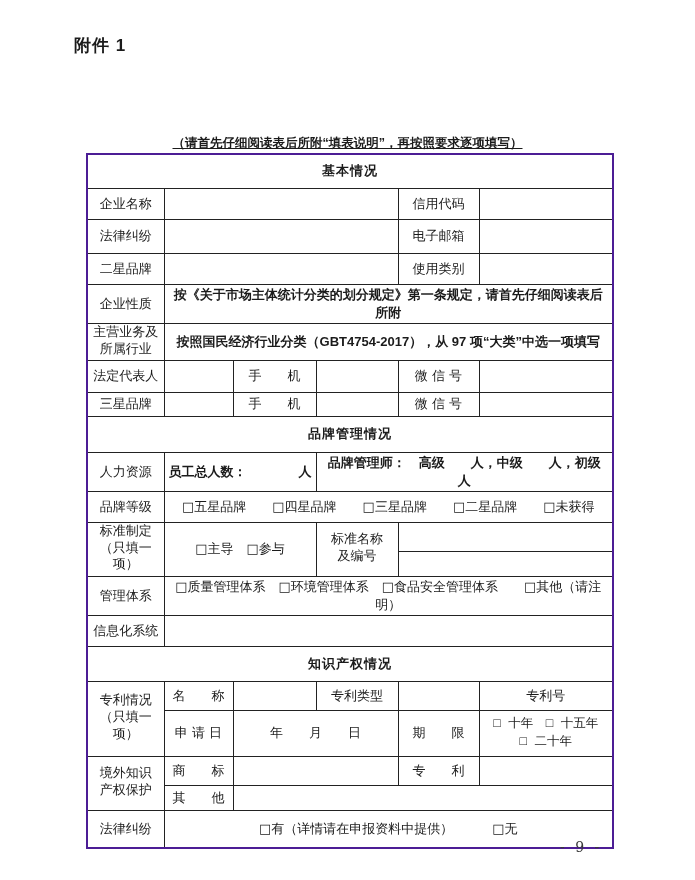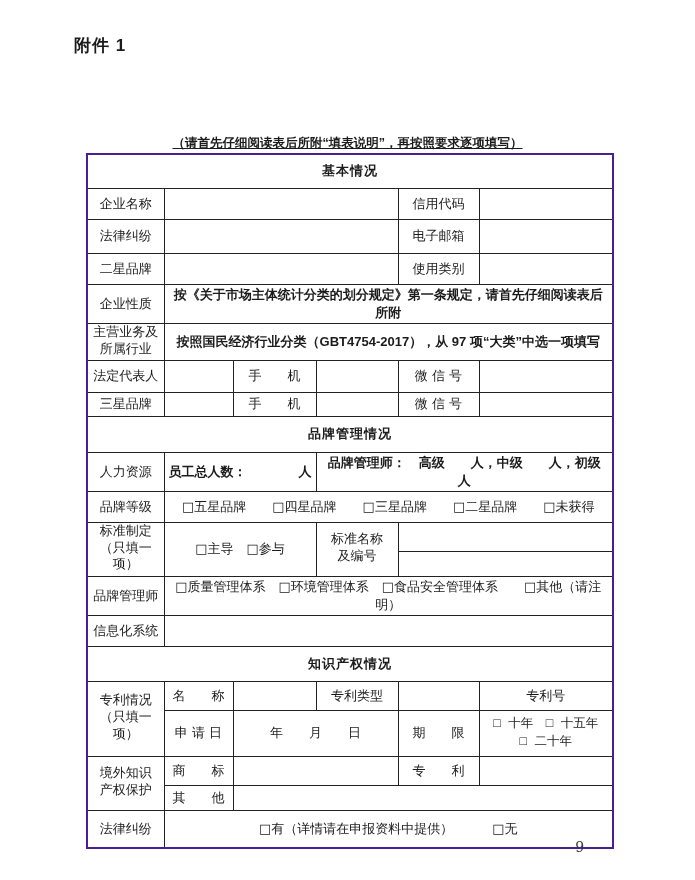--- a/index.html
+++ b/index.html
@@ -150,21 +150,21 @@
       <td class="lab two-line" rowspan="2">
         <div>标准名称</div>
         <div>及编号</div>
       </td>
       <td colspan="2"></td>
     </tr>
     <tr style="height:25px">
       <td colspan="2"></td>
     </tr>
     <tr style="height:30px">
-      <td class="lab">品牌管理师</td>
+      <td class="lab">管理体系</td>
       <td class="song" colspan="5">□质量管理体系　□环境管理体系　□食品安全管理体系　　□其他（请注明）</td>
     </tr>
     <tr style="height:31px">
       <td class="lab">信息化系统</td>
       <td colspan="5"></td>
     </tr>
 
     <tr style="height:35px">
       <td class="sec" colspan="6">知识产权情况</td>
     </tr>

